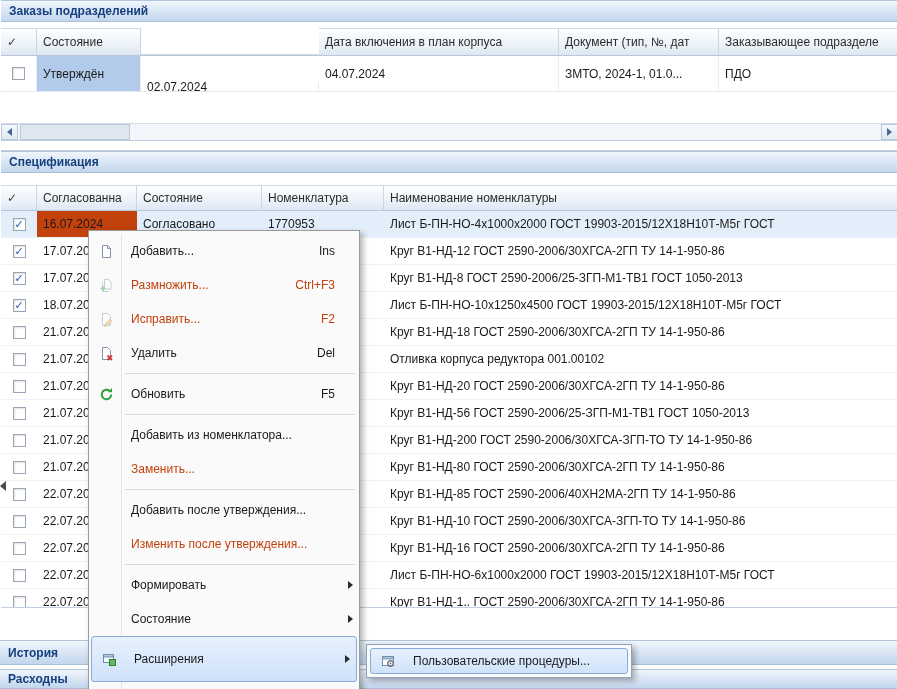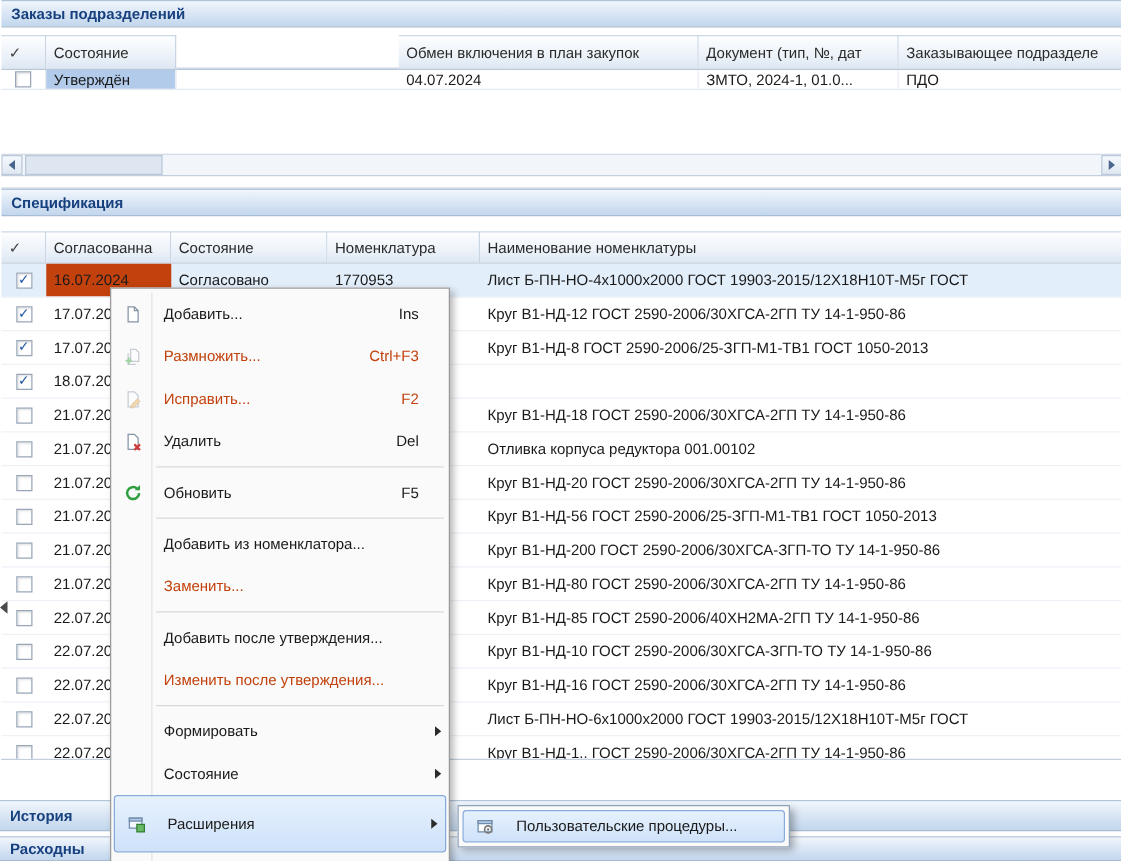--- a/index.html
+++ b/index.html
@@ -26,21 +26,21 @@
         display:flex; align-items:center; padding:0 6px; white-space:nowrap; overflow:hidden; color:#2b2b2b; }
   .selall { color:#3c3c3c; font-weight:bold; }
 
   
   .oc0{width:36px;flex:none;} .oc1{width:104px;flex:none;} .oc2{width:178px;flex:none;margin-top:26px;}
   .oc3{width:240px;flex:none;} .oc4{width:160px;flex:none;} .oc5{flex:1;}
   .sc0{width:36px;flex:none;} .sc1{width:100px;flex:none;} .sc2{width:125px;flex:none;}
   .sc3{width:122px;flex:none;} .sc4{flex:1;}
 
   
-  .trow { position:absolute; top:56px; left:0; right:0; height:16px; display:flex; border-bottom:1px solid #e3e9f1; }
+  .trow { position:absolute; top:56px; left:0; right:0; height:36px; display:flex; border-bottom:1px solid #e3e9f1; }
   .bc { display:flex; align-items:center; padding:0 6px; border-right:1px solid #e9edf3; white-space:nowrap; overflow:hidden; }
   .cell-state { background:#b2cbea; }
 
   
   .sbody { position:absolute; top:60px; left:0; right:0; }
   .srow { display:flex; height:27px; border-bottom:1px solid #eef2f7; }
   .scell { display:flex; align-items:center; padding:0 6px; white-space:nowrap; overflow:hidden; }
   .srow.sel { background:#e3eefb; }
   .srow.sel .sc1 { background:#c2410c; }
 
@@ -101,21 +101,21 @@
   <section class="sect" id="orders">
     <div class="phead">
       <span>Заказы подразделений</span>
     </div>
     <div class="thead">
       <div class="hc oc0">
           <span class="selall">✓</span>
         </div>
       <div class="hc oc1">Состояние</div>
       <div class="hc oc2">Дата смены состояния</div>
-      <div class="hc oc3">Обмен включения в план закупок</div>
+      <div class="hc oc3">Дата включения в план корпуса</div>
       <div class="hc oc4">Документ (тип, №, дат</div>
       <div class="hc oc5">Заказывающее подразделе</div>
     </div>
     <div class="trow">
       <div class="bc oc0 cbcell">
           <span class="cb"></span>
         </div>
       <div class="bc oc1 cell-state">Утверждён</div>
       <div class="bc oc2">02.07.2024</div>
       <div class="bc oc3">04.07.2024</div>
@@ -175,20 +175,21 @@
         <div class="scell sc3"></div>
         <div class="scell sc4">Круг В1-НД-8 ГОСТ 2590-2006/25-ЗГП-М1-ТВ1 ГОСТ 1050-2013</div>
       </div>
       <div class="srow">
         <div class="scell sc0 cbcell">
             <span class="cb checked">✓</span>
           </div>
         <div class="scell sc1">18.07.2024</div>
         <div class="scell sc2"></div>
         <div class="scell sc3"></div>
+        <div class="scell sc4">Лист Б-ПН-НО-10х1250х4500 ГОСТ 19903-2015/12Х18Н10Т-М5г ГОСТ</div>
       </div>
       <div class="srow">
         <div class="scell sc0 cbcell">
             <span class="cb"></span>
           </div>
         <div class="scell sc1">21.07.2024</div>
         <div class="scell sc2"></div>
         <div class="scell sc3"></div>
         <div class="scell sc4">Круг В1-НД-18 ГОСТ 2590-2006/30ХГСА-2ГП ТУ 14-1-950-86</div>
       </div>

